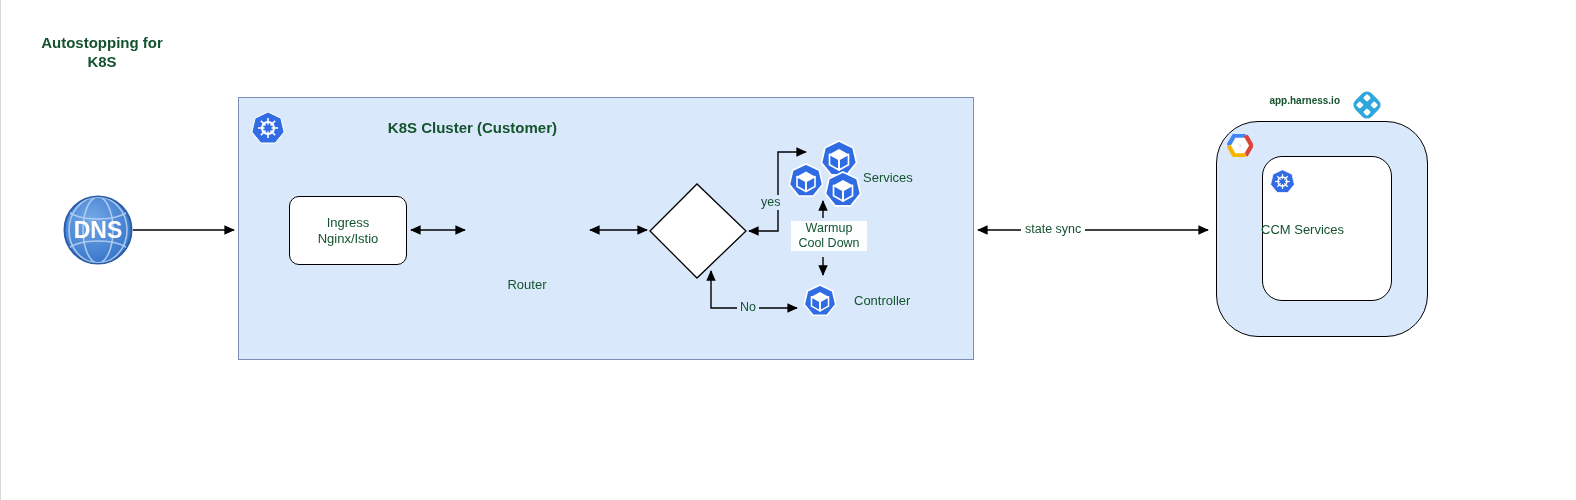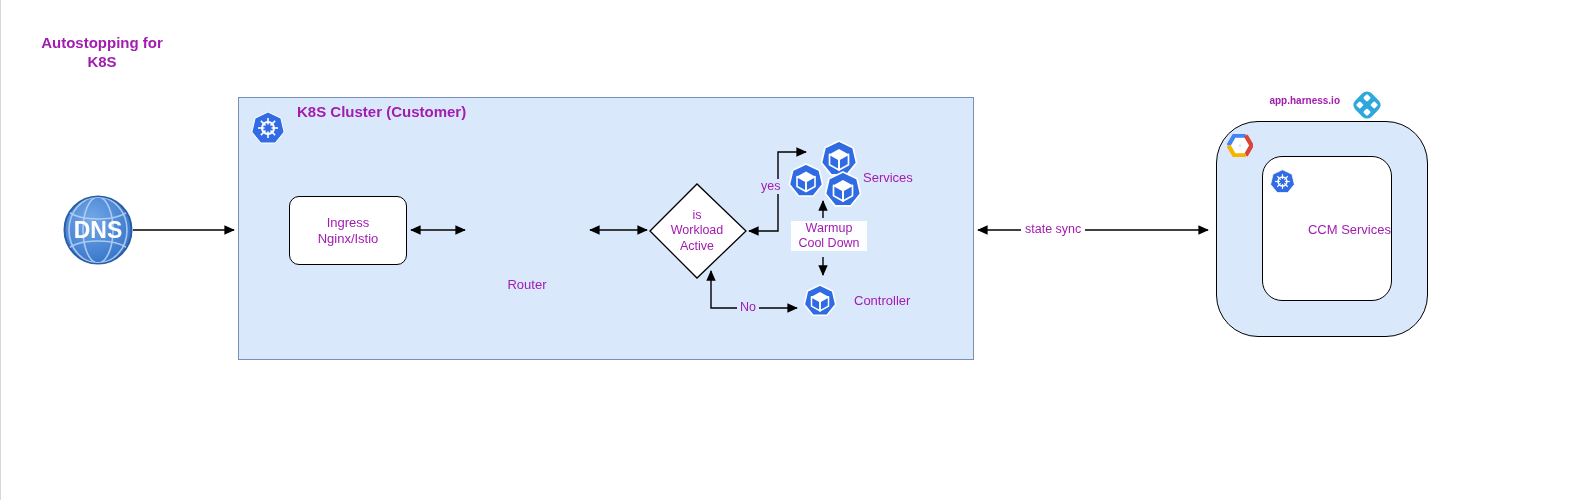--- a/index.html
+++ b/index.html
@@ -1,41 +1,41 @@
 <!DOCTYPE html>
 <html><head>
 <meta charset="utf-8">
 <style>
   html,body{margin:0;padding:0;background:#fff;}
   #canvas{
     position:relative;width:1576px;height:500px;background:#ffffff;overflow:hidden;
-    font-family:"Liberation Sans","DejaVu Sans",sans-serif;color:#a21caf;
+    font-family:"Liberation Sans","DejaVu Sans",sans-serif;color:#14532d;
   }
   .abs{position:absolute;}
   .pre{white-space:pre-line;}
   .edge-line{position:absolute;left:0;top:0;width:1px;height:500px;background:#d8d8d8;}
   .diagram-title{left:18px;top:33px;width:168px;text-align:center;font-weight:bold;font-size:15px;line-height:19px;}
   .cluster-box{left:238px;top:97px;width:736px;height:263px;background:#dae8fc;border:1px solid #7b8fb6;box-sizing:border-box;}
-  .cluster-title{left:297px;top:96px;width:260px;font-weight:bold;font-size:15px;line-height:32px;}
+  .cluster-title{left:297px;top:112px;width:260px;font-weight:bold;font-size:15px;line-height:32px;text-align:right;}
   .node{background:#fff;border:1.3px solid #000;border-radius:10px;display:flex;align-items:center;justify-content:center;text-align:center;font-size:13px;line-height:16px;box-sizing:border-box;z-index:3;}
   .ingress-box{left:289px;top:196px;width:118px;height:69px;}
   .envoy-box{left:468px;top:196px;width:118px;height:69px;}
   .caption{font-size:13px;text-align:center;}
   .router-caption{left:468px;top:277px;width:118px;}
   .decision-label{left:650px;top:184px;width:94px;height:94px;display:flex;align-items:center;justify-content:center;text-align:center;font-size:12.5px;line-height:15.5px;z-index:3;}
   .small-label{font-size:12.5px;line-height:15px;z-index:3;}
-  .yes-label{left:758px;top:179px;background:#dae8fc;padding:0 3px;}
+  .yes-label{left:758px;top:195px;background:#dae8fc;padding:0 3px;}
   .no-label{left:737px;top:300px;background:#dae8fc;padding:0 3px;}
   .warmup-label{left:778px;top:221px;width:76px;text-align:center;background:rgba(255,255,255,0.92);margin-left:13px;}
   .services-label{left:863px;top:150px;font-size:13px;z-index:3;margin-top:20px;}
   .controller-label{left:854px;top:293px;font-size:13px;z-index:3;}
   .sync-label{left:1021px;top:222px;background:#ffffff;padding:0 4px;}
   .harness-outer{left:1216px;top:121px;width:212px;height:216px;background:#dae8fc;border:1.4px solid #000;border-radius:42px;box-sizing:border-box;z-index:2;}
   .ccm-box{left:1261px;top:155px;width:130px;height:145px;border-radius:20px;position:absolute;}
-  .ccm-label{left:1261px;top:222px;width:130px;text-align:right;font-size:13px;z-index:4;}
+  .ccm-label{left:1261px;top:222px;width:130px;text-align:left;font-size:13px;z-index:4;}
   .harness-domain{left:1178px;top:95px;width:162px;text-align:right;font-weight:bold;font-size:10px;z-index:3;}
   svg.icon{position:absolute;z-index:4;}
   #wires{position:absolute;left:0;top:0;z-index:2;pointer-events:none;}
 </style>
 </head>
 <body>
 
 <div id="canvas">
 
   <svg width="0" height="0" style="position:absolute" aria-hidden="true">
@@ -126,23 +126,20 @@
       <ellipse cx="36" cy="36" rx="29" ry="33"></ellipse>
       <ellipse cx="36" cy="14" rx="31" ry="11"></ellipse>
       <ellipse cx="36" cy="58" rx="31" ry="11"></ellipse>
     </g>
     <text x="36" y="44" text-anchor="middle" font-family="Liberation Sans, DejaVu Sans, sans-serif" font-size="23" font-weight="bold" fill="#ffffff">DNS</text>
   </svg>
 
   <div class="abs node ingress-box pre">Ingress
 Nginx/Istio</div>
   <div class="abs caption router-caption">Router</div>
-  <div class="abs decision-label pre">is
-Workload
-Active</div>
 
   <div class="abs small-label yes-label">yes</div>
   <div class="abs small-label no-label">No</div>
   <div class="abs small-label warmup-label pre">Warmup
 Cool Down</div>
   <div class="abs small-label sync-label">state sync</div>
 
   <svg class="icon" style="left:780px;top:135px" width="120" height="90">
     <use href="#sym-pod" x="40" y="5" width="38" height="38"></use>
     <use href="#sym-pod" x="8" y="28" width="36" height="36"></use>

